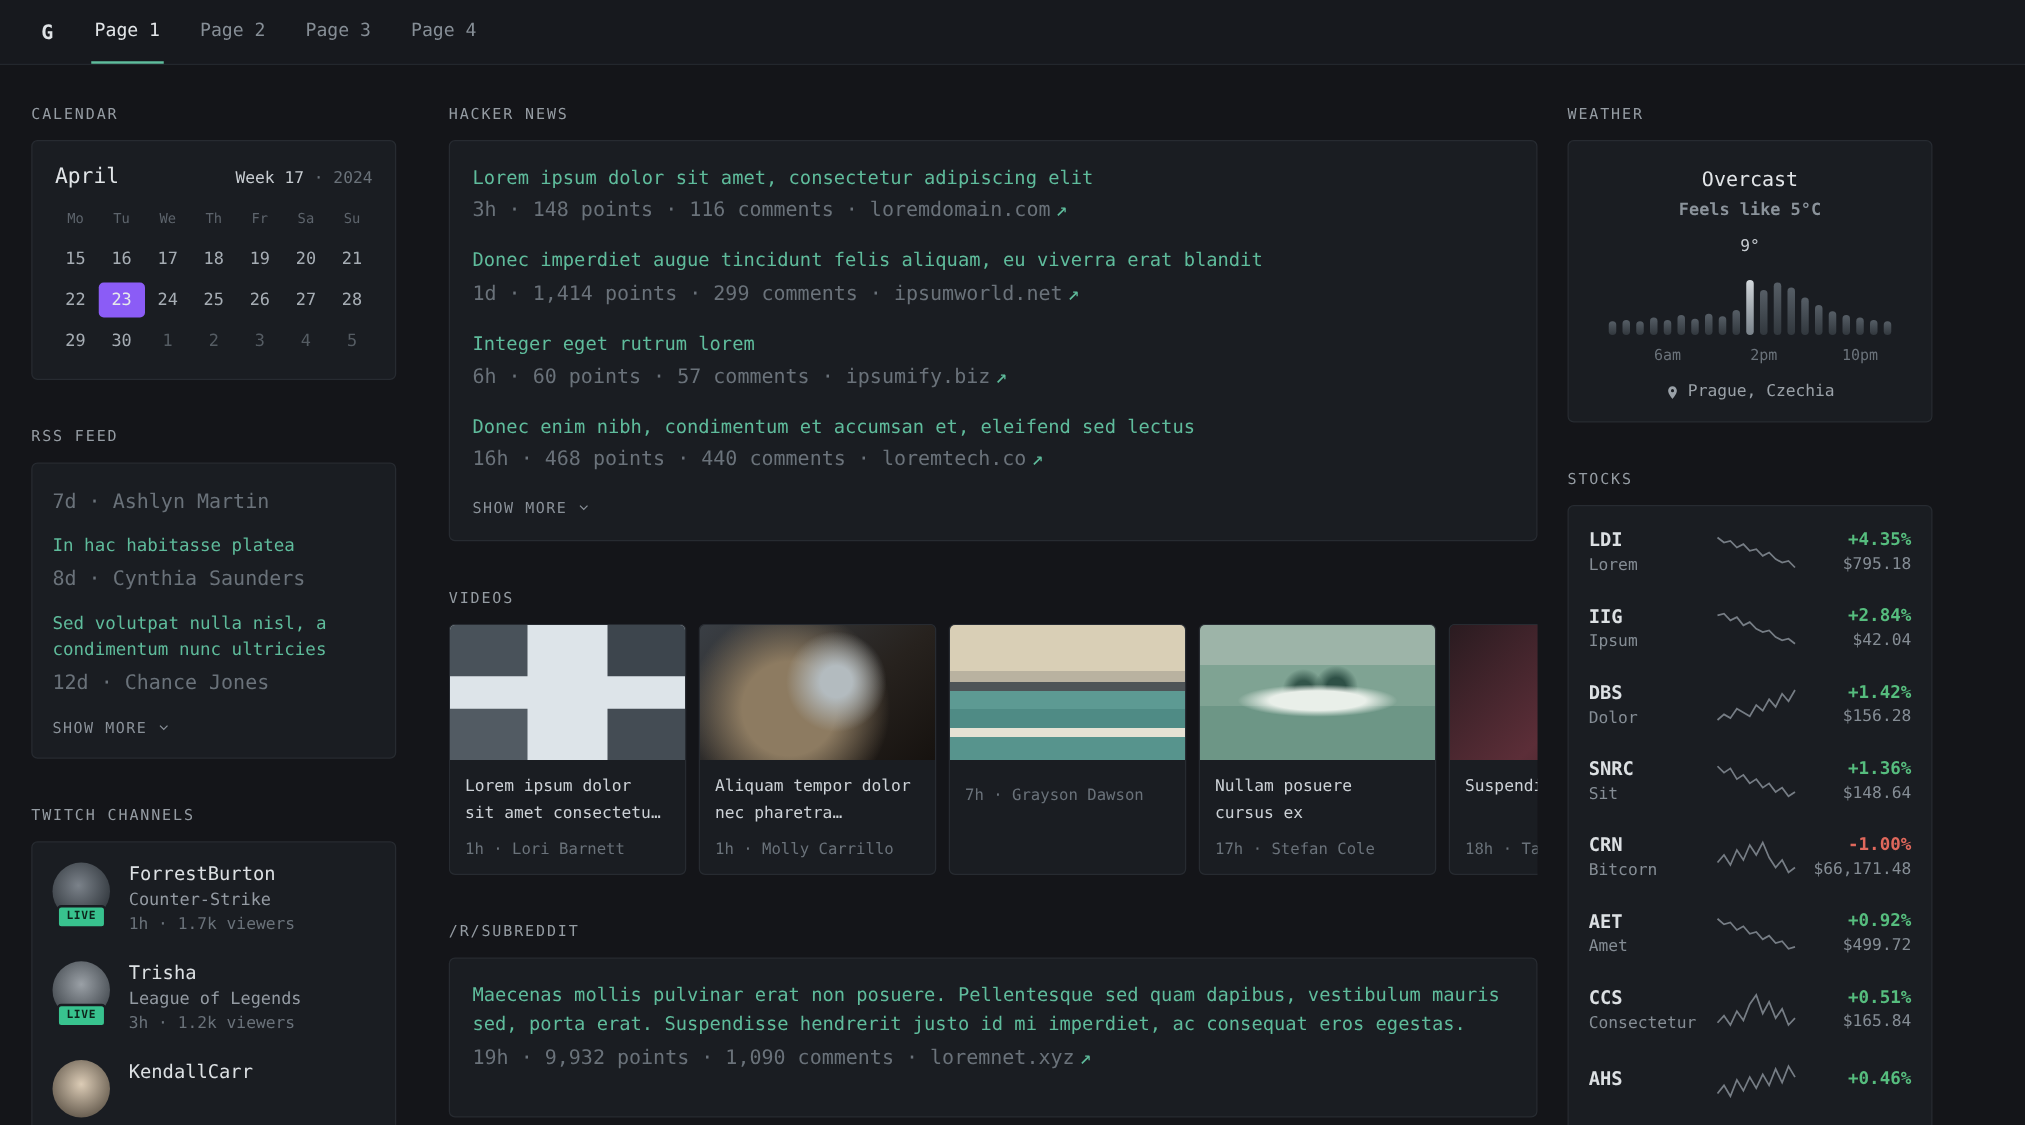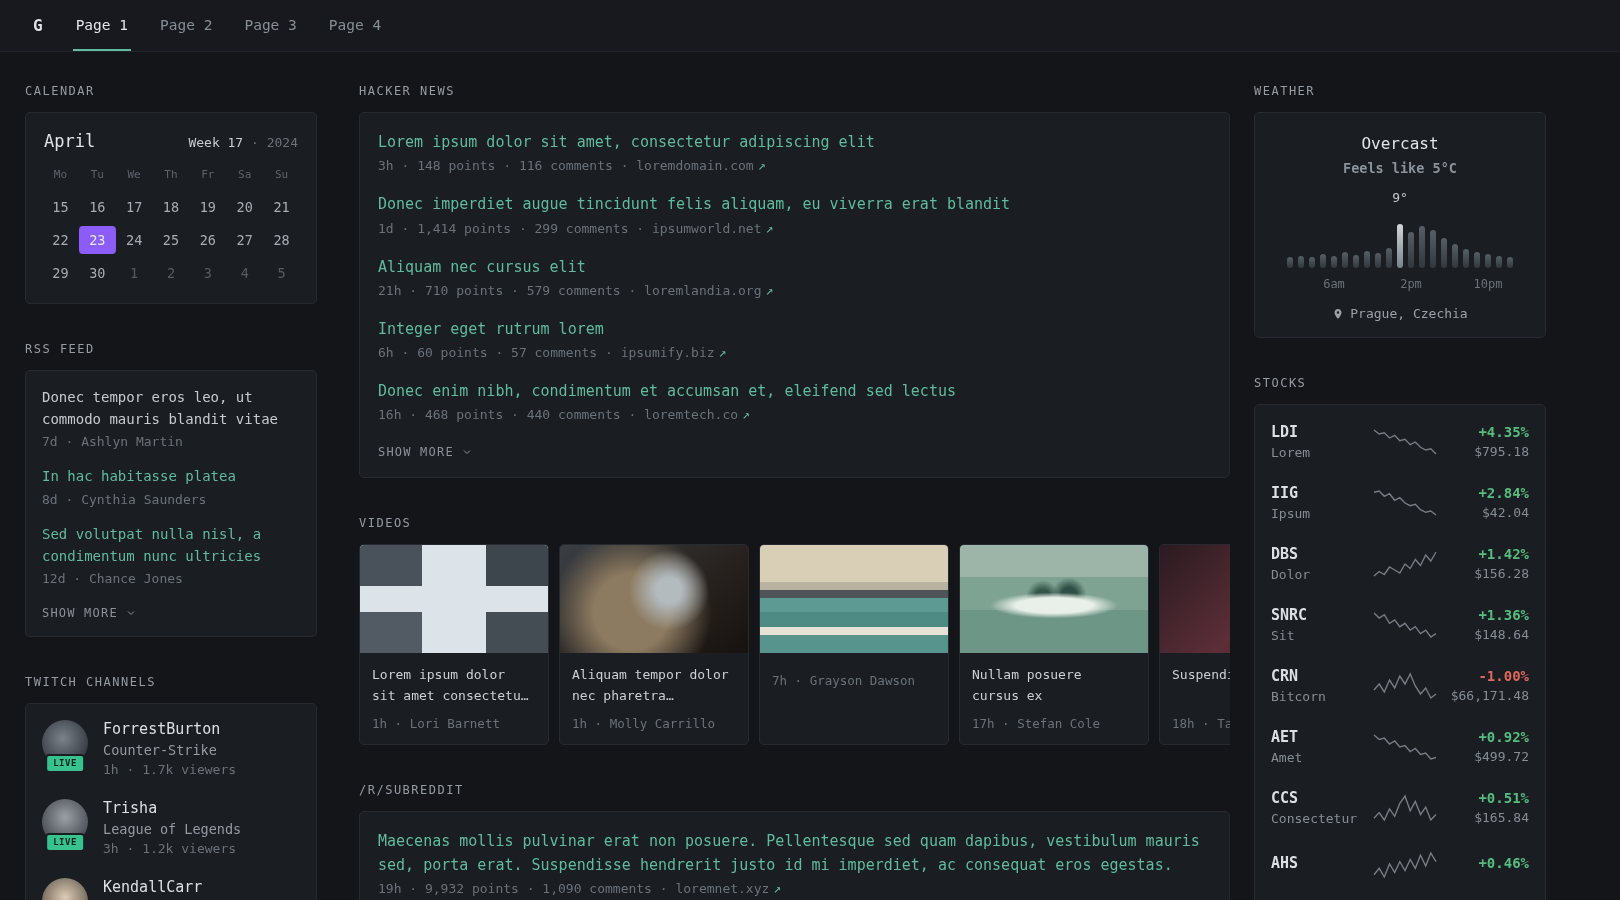--- a/index.html
+++ b/index.html
@@ -41,21 +41,21 @@
   .cal-grid { display:grid; grid-template-columns:repeat(7,1fr); row-gap:5px; text-align:center; }
   .cal-dow { font-size:11px; color:#5d646c; padding:5px 0 7px; }
   .cal-day { font-size:13.5px; color:#a6adb4; padding:6px 0; border-radius:4px; cursor:pointer; }
   .cal-day.muted { color:#555c63; }
   .cal-day.selected { background:#8b5cf6; color:#e6e9eb; }
 
   
   .feed-item { margin-bottom:17px; }
   .feed-title { display:block; font-size:14px; line-height:1.55; color:var(--accent); cursor:pointer; }
   .feed-title.read { color:#c6cbd0; }
-  .item-meta { font-size:13px; color:var(--dim); margin-top:4px; }
+  .item-meta { font-size:16px; color:var(--dim); margin-top:4px; }
   .show-more { display:inline-flex; align-items:center; gap:7px; font-size:12px; letter-spacing:1.2px; color:#8a9199; cursor:pointer; margin-top:3px; }
   .show-more svg { width:12px; height:12px; stroke:#8a9199; fill:none; stroke-width:2; }
 
   
   .channel { display:flex; gap:15px; margin-bottom:22px; align-items:flex-start; cursor:pointer; }
   .avatar-wrap { position:relative; flex:none; }
   .avatar { width:46px; height:46px; border-radius:50%; }
   .avatar-1 { background:radial-gradient(circle at 45% 40%, #7b828a, #343a40 75%); }
   .avatar-2 { background:radial-gradient(circle at 50% 40%, #9aa0a6, #474d53 75%); }
   .avatar-3 { background:radial-gradient(circle at 50% 42%, #dcccb6, #665c4f 78%); }
@@ -181,21 +181,20 @@
             <div class="cal-day muted">4</div>
             <div class="cal-day muted">5</div>
           </div>
       </div>
     </section>
 
     <section class="widget">
       <h2 class="widget-title">RSS FEED</h2>
       <div class="card">
         <article class="feed-item">
-          <a class="feed-title read">Donec tempor eros leo, ut commodo mauris blandit vitae</a>
           <div class="item-meta">7d · Ashlyn Martin</div>
         </article>
         <article class="feed-item">
           <a class="feed-title">In hac habitasse platea</a>
           <div class="item-meta">8d · Cynthia Saunders</div>
         </article>
         <article class="feed-item">
           <a class="feed-title">Sed volutpat nulla nisl, a condimentum nunc ultricies</a>
           <div class="item-meta">12d · Chance Jones</div>
         </article>
@@ -256,27 +255,20 @@
           <div class="item-meta">
             <span>3h · 148 points · 116 comments ·</span>
             <a class="domain"><span>loremdomain.com</span><span class="ext">↗</span></a>
           </div>
         </article>
         <article class="hn-item">
           <a class="hn-title">Donec imperdiet augue tincidunt felis aliquam, eu viverra erat blandit</a>
           <div class="item-meta">
             <span>1d · 1,414 points · 299 comments ·</span>
             <a class="domain"><span>ipsumworld.net</span><span class="ext">↗</span></a>
-          </div>
-        </article>
-        <article class="hn-item">
-          <a class="hn-title">Aliquam nec cursus elit</a>
-          <div class="item-meta">
-            <span>21h · 710 points · 579 comments ·</span>
-            <a class="domain"><span>loremlandia.org</span><span class="ext">↗</span></a>
           </div>
         </article>
         <article class="hn-item">
           <a class="hn-title">Integer eget rutrum lorem</a>
           <div class="item-meta">
             <span>6h · 60 points · 57 comments ·</span>
             <a class="domain"><span>ipsumify.biz</span><span class="ext">↗</span></a>
           </div>
         </article>
         <article class="hn-item">

